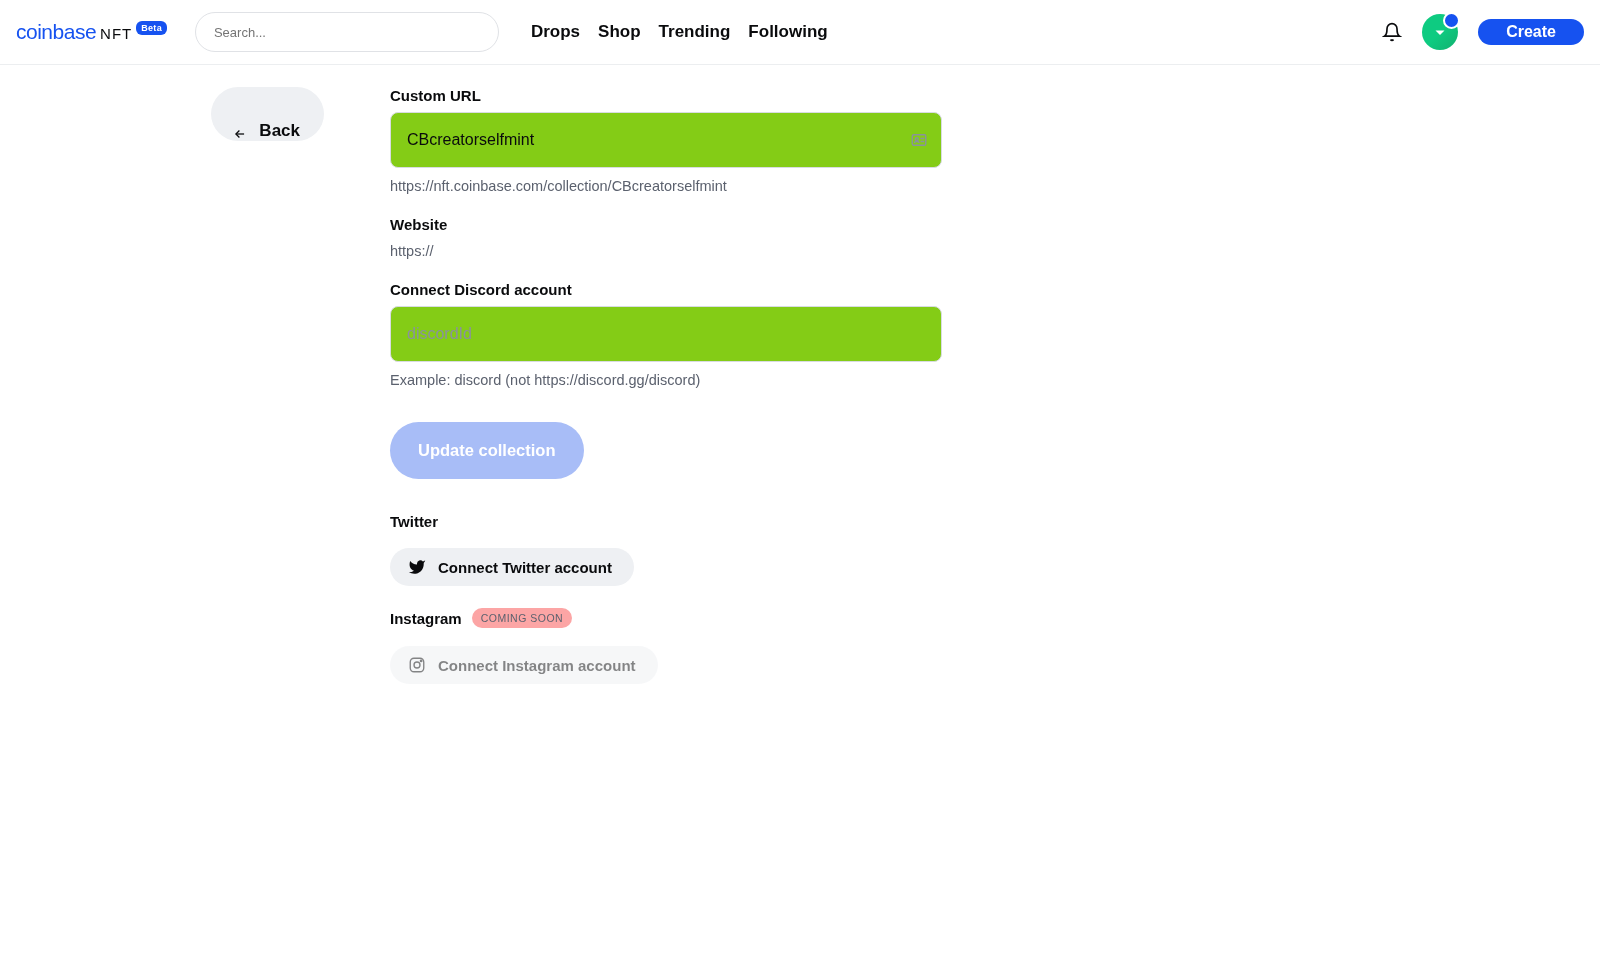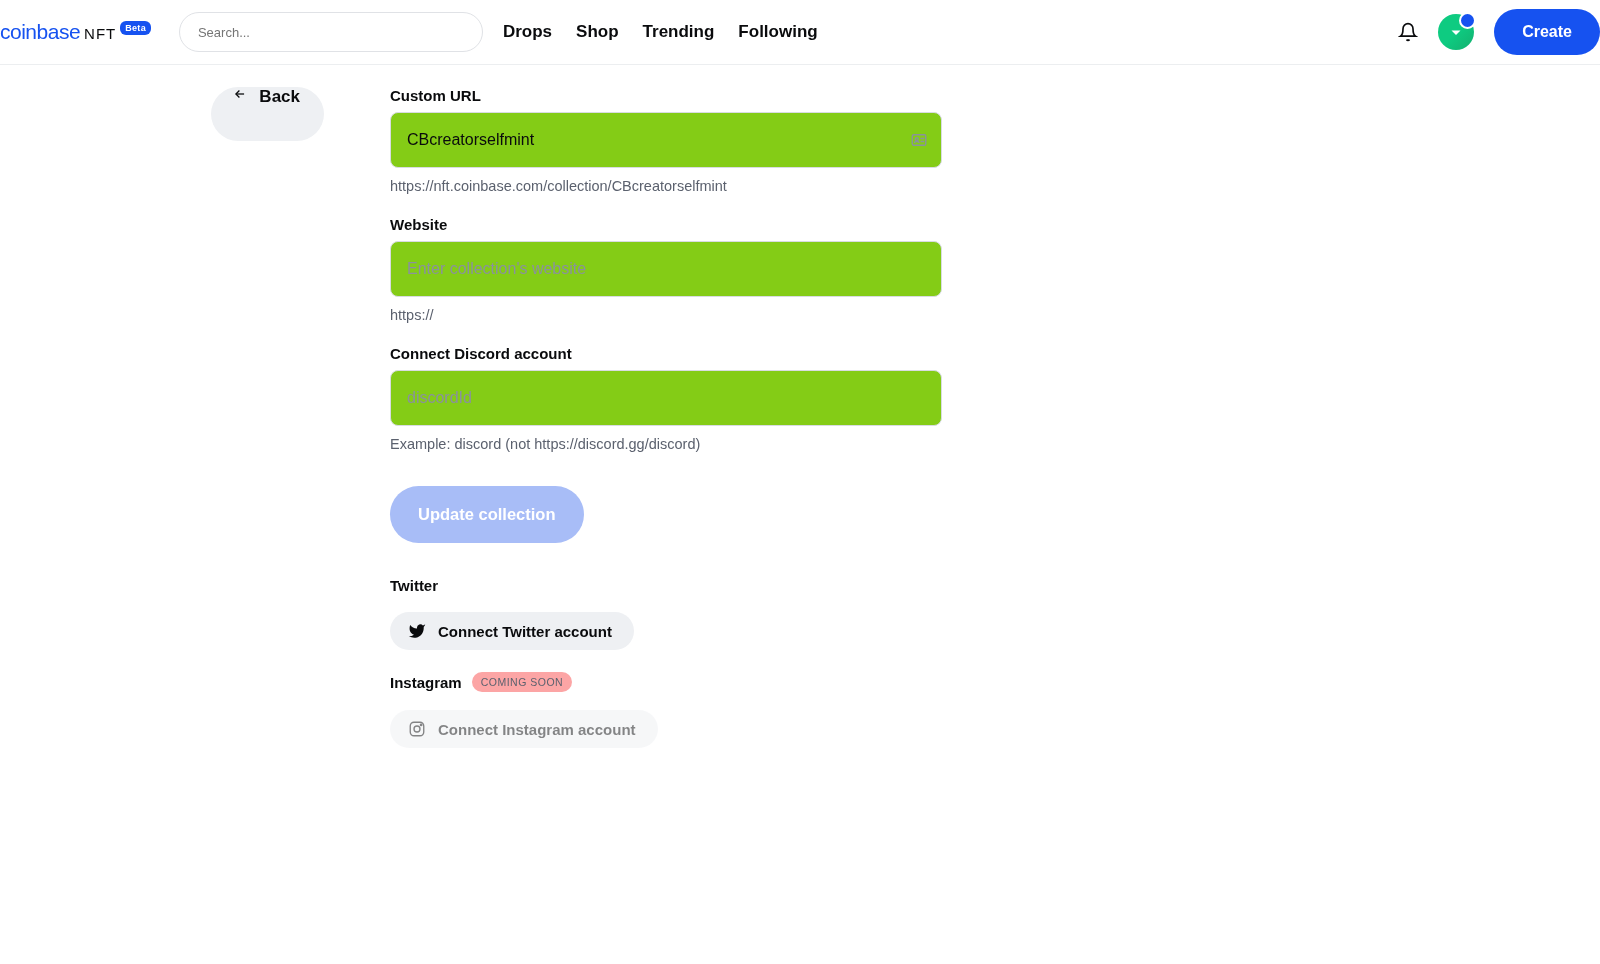--- a/index.html
+++ b/index.html
@@ -10,21 +10,21 @@
     width: 1600px;
     height: 964px;
     overflow: hidden;
   }
   
   .header {
     height: 65px;
     border-bottom: 1px solid #eceef0;
     display: flex;
     align-items: center;
-    padding: 0 0;
+    padding: 0 16px;
     gap: 20px;
   }
   .logo {
     display: flex;
     align-items: baseline;
     gap: 4px;
     position: relative;
     flex-shrink: 0;
     margin-right: 8px;
   }
@@ -47,21 +47,22 @@
     border: 1px solid #e0e2e6;
     border-radius: 999px;
     padding: 0 18px;
     font-size: 13px;
     color: #5b616e;
     background: #fff;
     outline: none;
   }
   .nav {
     display: flex;
-    gap: 24px;
+    gap: 18px;
+    margin-left: 12px;
   }
   .nav-item {
     font-size: 17px;
     font-weight: 600;
     color: #0a0b0d;
     cursor: pointer;
   }
   .header-spacer { flex: 1; }
   .bell {
     width: 20px; height: 20px;
@@ -86,21 +87,21 @@
     border-radius: 50%;
     background: #1652f0;
     border: 2px solid #fff;
   }
   .avatar svg { width: 18px; height: 18px; fill: #fff; }
   .create-btn {
     background: #1652f0;
     color: #fff;
     border: none;
     border-radius: 999px;
-    height: 46px;
+    height: 26px;
     padding: 0 28px;
     font-size: 16px;
     font-weight: 600;
     cursor: pointer;
   }
   
   .page {
     padding: 22px 0 40px;
     display: flex;
     justify-content: flex-start;
@@ -111,21 +112,21 @@
     justify-content: flex-end;
     padding-right: 66px;
   }
   .back-btn {
     background: #eef0f3;
     border: none;
     border-radius: 999px;
     height: 54px;
     padding: 0 24px 0 20px;
     display: flex;
-    align-items: flex-start;
+    align-items: flex-end;
     gap: 10px;
     font-size: 17px;
     font-weight: 600;
     color: #0a0b0d;
     cursor: pointer;
   }
   .back-btn svg { width: 18px; height: 14px; }
   .col-main {
     width: 552px;
   }
@@ -263,21 +264,20 @@
           <circle cx="9" cy="11" r="2"></circle>
           <path d="M14 10h5M14 14h5M6 16c0-1.1 1.3-2 3-2s3 .9 3 2"></path>
         </svg>
       </div>
       <div class="helper">https://nft.coinbase.com/collection/CBcreatorselfmint</div>
     </div>
 
     
     <div class="field">
       <div class="label">Website</div>
-      <input class="input" type="text" placeholder="Enter collection's website" style="">
       <div class="helper">https://</div>
     </div>
 
     
     <div class="field">
       <div class="label">Connect Discord account</div>
       <input class="input" type="text" placeholder="discordId" style="">
       <div class="helper">Example: discord (not https://discord.gg/discord)</div>
     </div>
 

